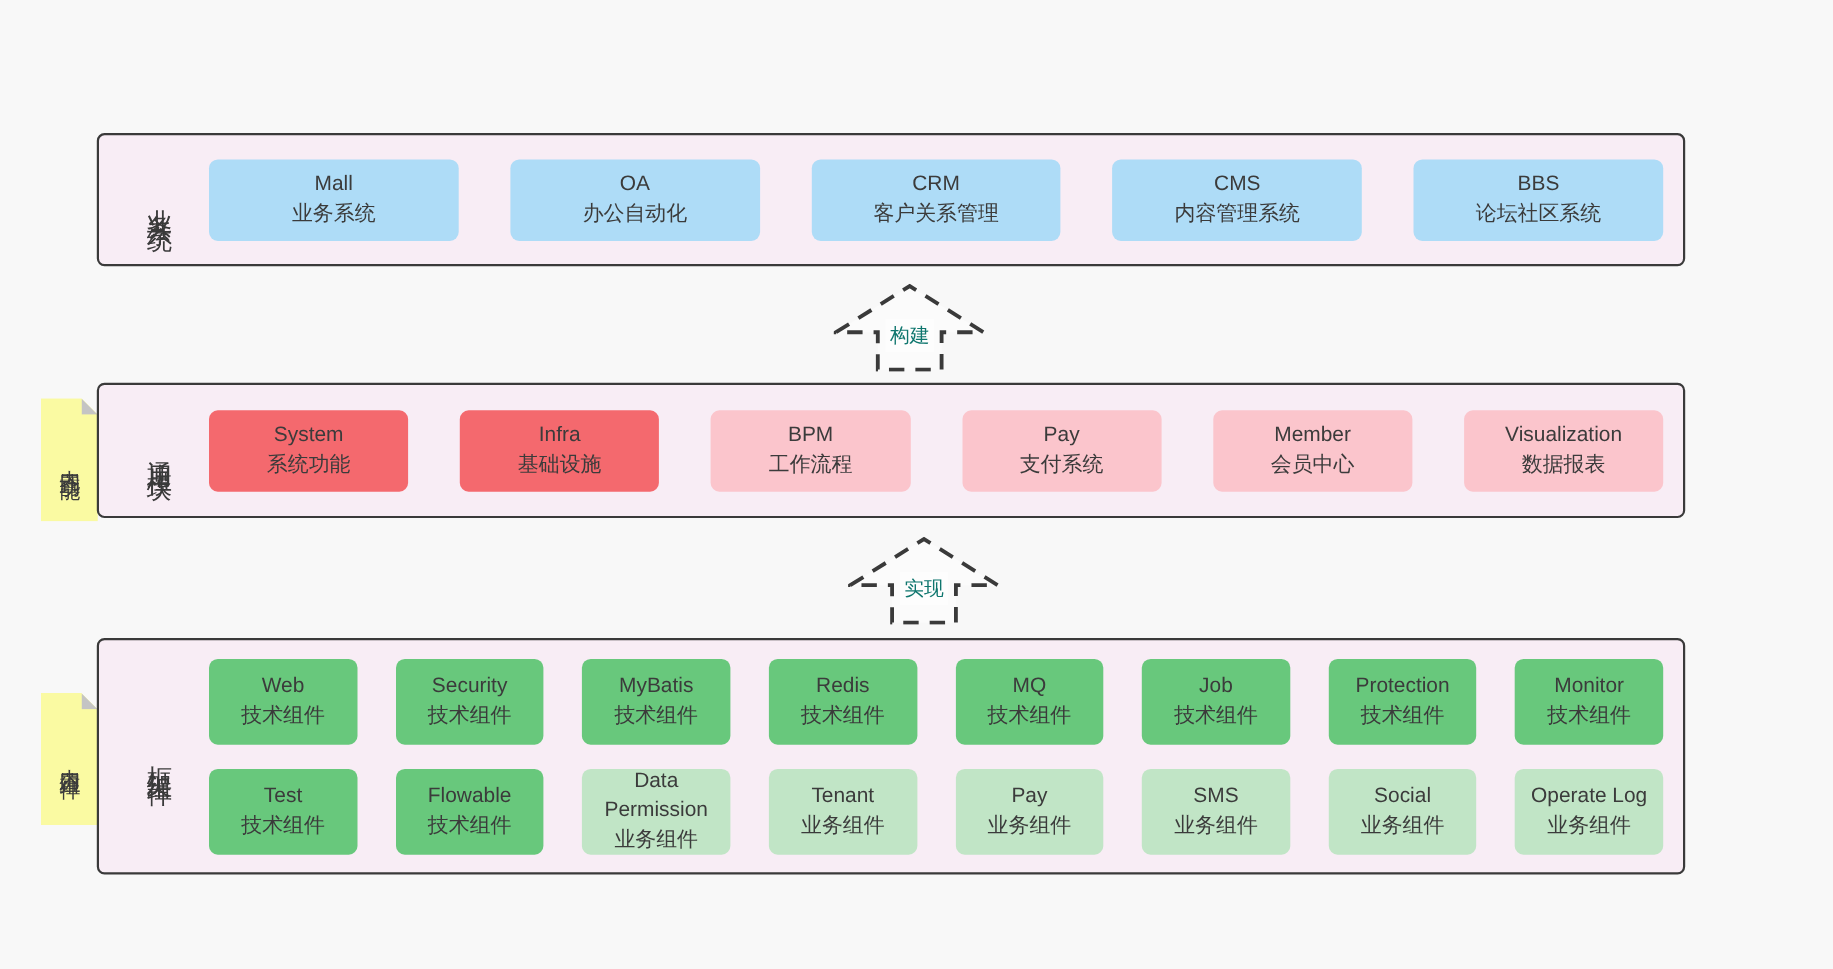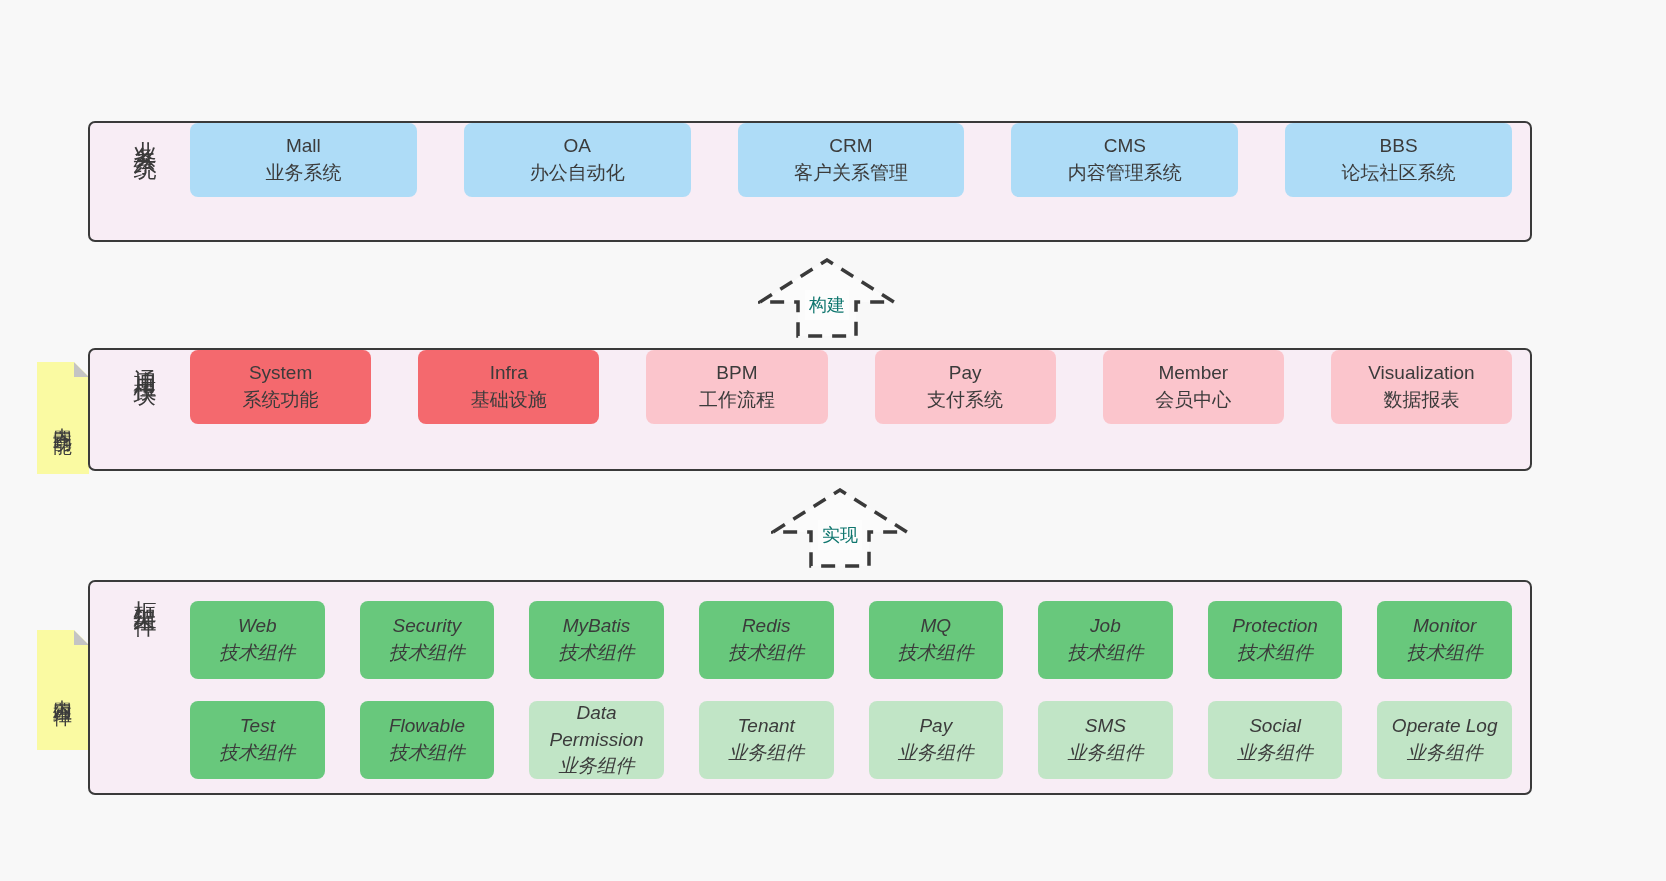--- a/index.html
+++ b/index.html
@@ -8,33 +8,33 @@
     background:var(--page_bg,#f8f8f8);
     font-family:"Liberation Sans","DejaVu Sans",sans-serif;
     color:var(--text,#3b3b3b);
   }
   
   .band{
     position:absolute;left:88px;width:1444px;box-sizing:border-box;
     background:var(--band_bg,#f8edf5);
     border:2px solid var(--band_border,#3a3a3a);
     border-radius:7px;
-    display:flex;align-items:flex-start;z-index:1;padding-left:26px;
+    display:flex;align-items:center;z-index:1;padding-left:26px;
   }
   #band-business{top:121px;height:121px;}
   #band-modules{top:348px;height:123px;}
   #band-components{top:580px;height:215px;}
   .band-label{
     writing-mode:vertical-rl;text-orientation:upright;
     font-size:23px;letter-spacing:5px;color:#3a3a3a;
     display:flex;align-items:center;justify-content:center;
     width:34px;margin:0 10px 0 12px;flex:0 0 auto;line-height:1;
   }
   .band-content{flex:1;display:flex;align-items:center;gap:47px;padding:0 18px;}
-  .band-rows{flex:1;display:flex;flex-direction:column;justify-content:center;gap:22px;padding:19px 18px;font-style:italic;}
+  .band-rows{flex:1;display:flex;flex-direction:column;justify-content:center;gap:22px;padding:19px 18px;}
   .band-row{display:flex;gap:35px;}
   
   .box{
     flex:1;height:74px;border-radius:8px;
     display:flex;flex-direction:column;justify-content:center;align-items:center;
     text-align:center;font-size:19px;line-height:1.42;padding:4px 6px;box-sizing:border-box;
   }
   .band-row .box{height:78px;}
   .blue{background:var(--blue,#aedcf7);}
   .red{background:var(--red,#f4696e);}

